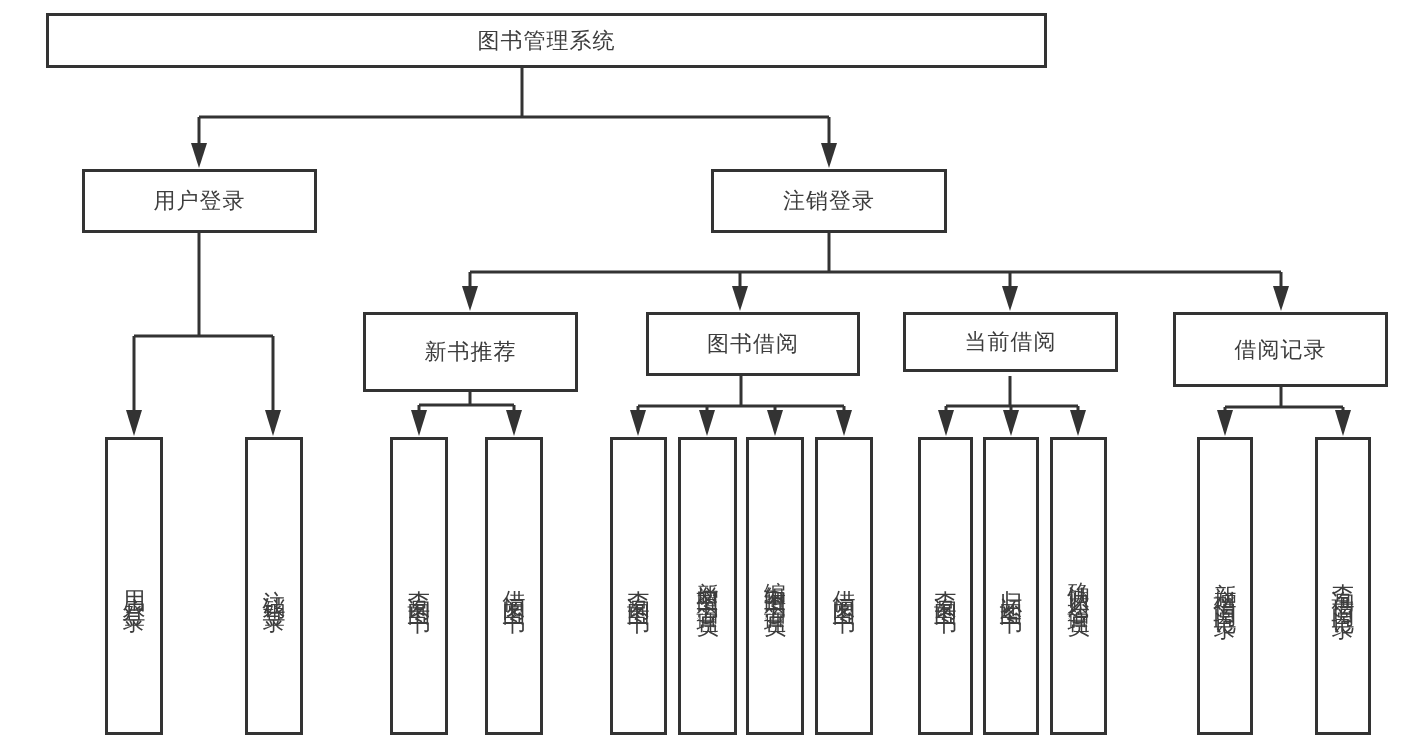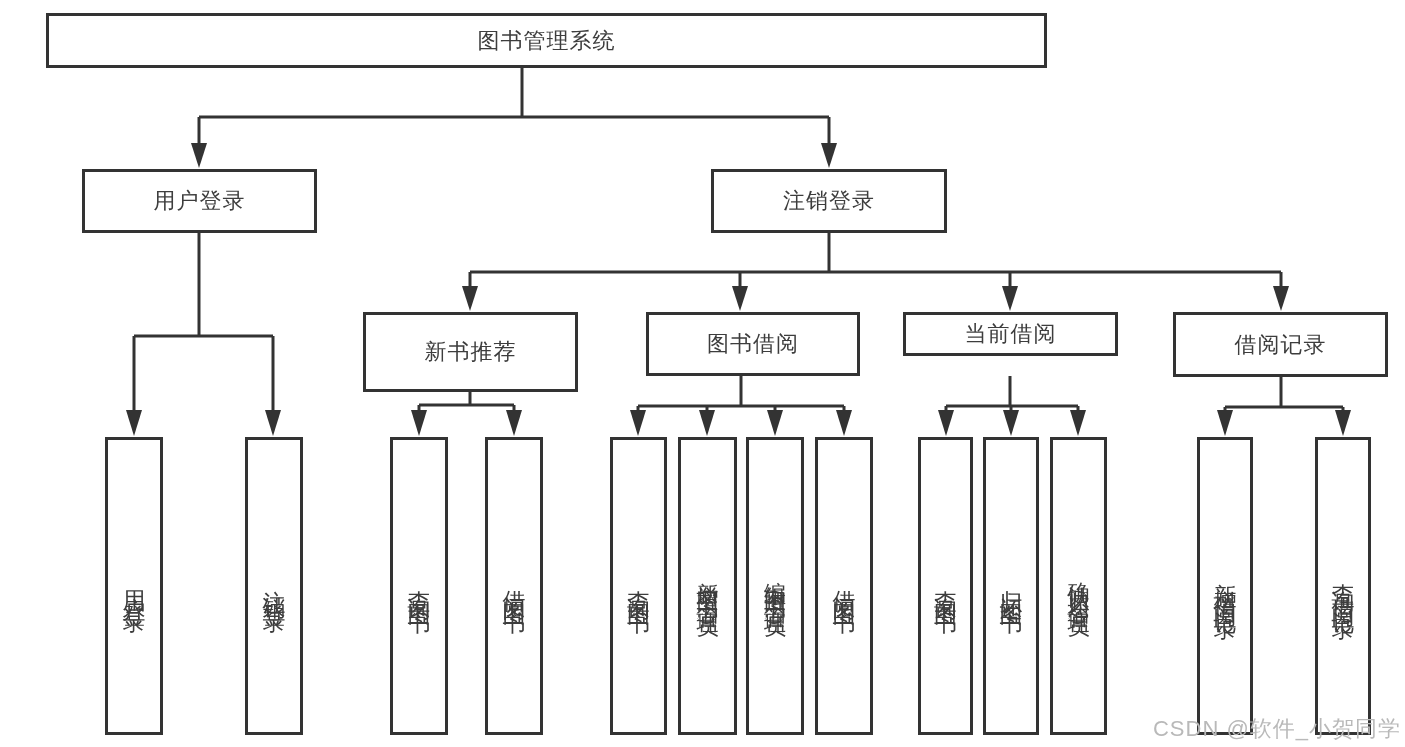--- a/index.html
+++ b/index.html
@@ -125,24 +125,24 @@
   <div class="node h-node" style="left:711px;top:169px;width:236px;height:64px;">
     <span>注销登录</span>
   </div>
 
   <div class="node h-node" style="left:363px;top:312px;width:215px;height:80px;">
     <span>新书推荐</span>
   </div>
   <div class="node h-node" style="left:634px;top:312px;width:214px;height:64px;margin-left:12px;">
     <span>图书借阅</span>
   </div>
-  <div class="node h-node" style="left:903px;top:312px;width:215px;height:44px;">
+  <div class="node h-node" style="left:903px;top:312px;width:215px;height:60px;">
     <span>当前借阅</span>
   </div>
-  <div class="node h-node" style="left:1173px;top:312px;width:215px;height:65px;">
+  <div class="node h-node" style="left:1173px;top:312px;width:215px;height:75px;">
     <span>借阅记录</span>
   </div>
 
   <div class="node v-node" style="left:105px;top:437px;width:58px;height:298px;">
     <span class="vtxt">用户登录</span>
   </div>
   <div class="node v-node" style="left:245px;top:437px;width:58px;height:298px;">
     <span class="vtxt">注销登录</span>
   </div>
 
@@ -176,14 +176,13 @@
     <span class="vtxt">确认归还（管理员）</span>
   </div>
 
   <div class="node v-node" style="left:1197px;top:437px;width:56px;height:298px;">
     <span class="vtxt">新增借阅记录</span>
   </div>
   <div class="node v-node" style="left:1315px;top:437px;width:56px;height:298px;">
     <span class="vtxt">查询借阅记录</span>
   </div>
 
-  <div id="watermark">CSDN @软件_小贺同学</div>
 </div>
 
 </body></html>

